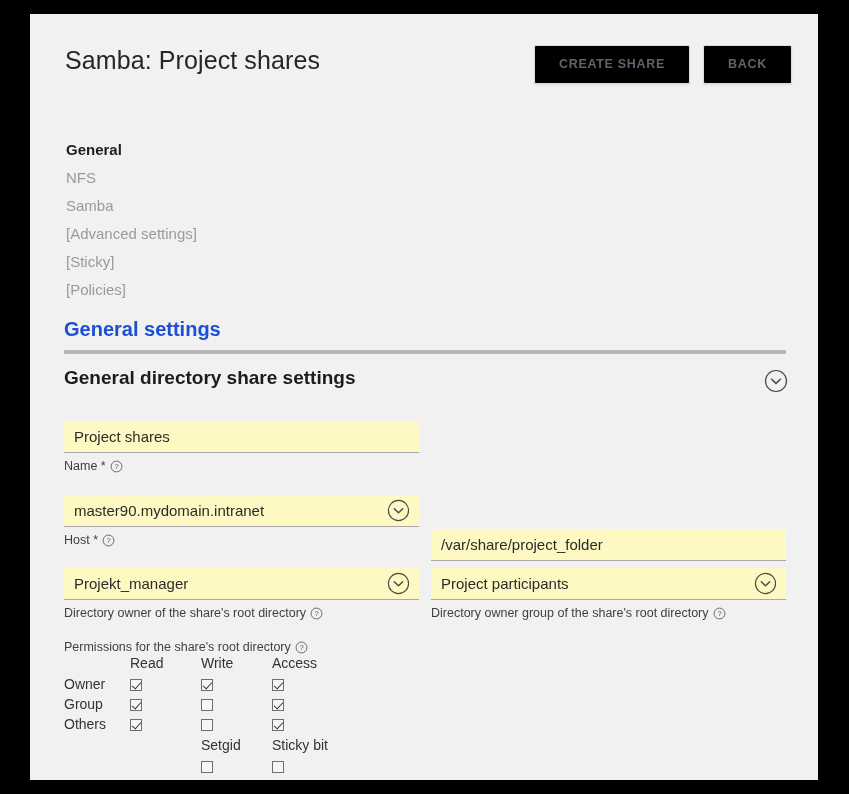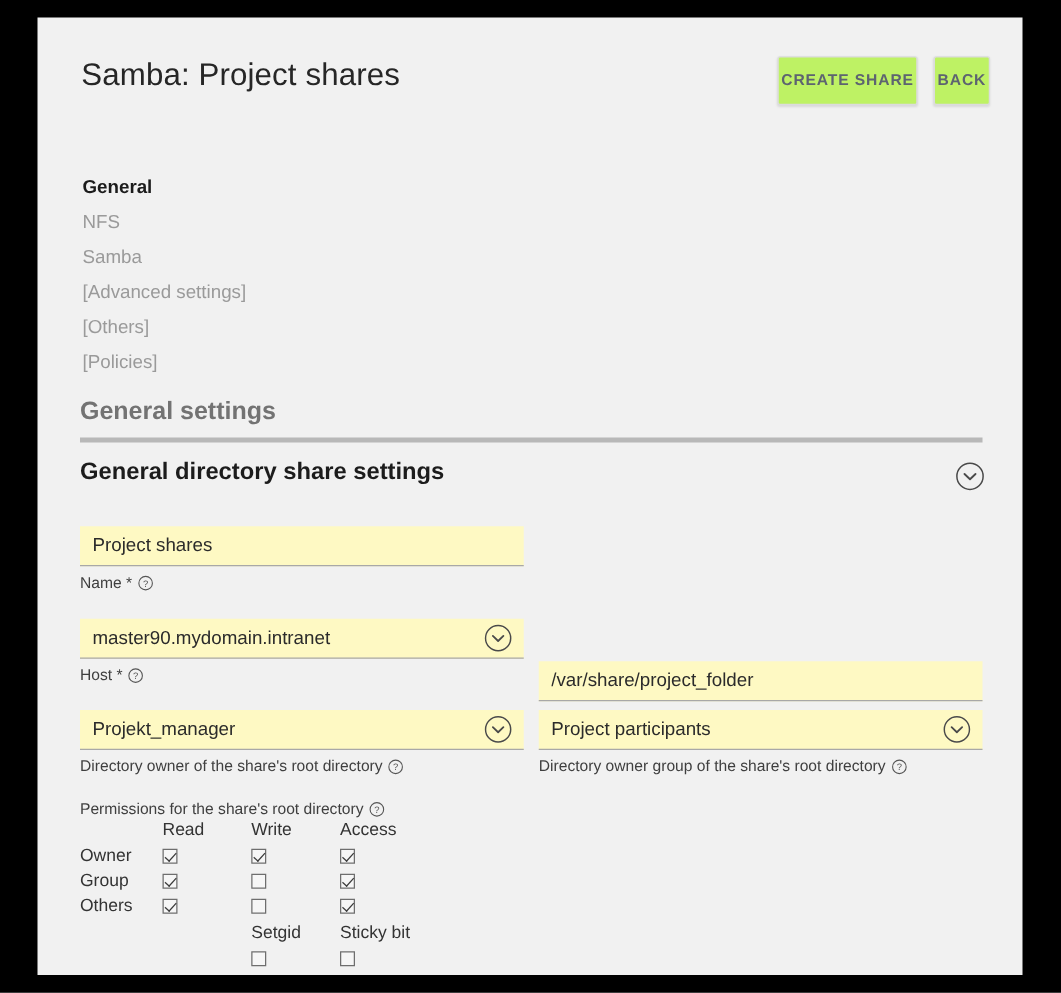--- a/index.html
+++ b/index.html
@@ -23,28 +23,28 @@
     position: absolute; left: 0; top: 0;
     width: 788px; height: 90px;
   }
   .page-title {
     position: absolute; left: 35px; top: 32px;
     font-size: 25px; color: #262626; font-weight: 400;
     letter-spacing: 0.1px; white-space: nowrap;
   }
   .btn-row { position: absolute; right: 26px; top: 31px; display: flex; gap: 13px; }
   .btn {
-    background: #bef264;
+    background: #000000;
     border: 1px solid #dcdcdc;
     border-radius: 2px;
     color: #5d6470;
     font-size: 12.5px;
     font-weight: bold;
     letter-spacing: 0.7px;
-    padding: 0 2px;
+    padding: 0 24px;
     height: 39px;
     line-height: 37px;
     cursor: pointer;
     white-space: nowrap;
     font-family: "Liberation Sans", sans-serif;
     box-shadow: 0 1px 2px rgba(0,0,0,0.10);
   }
 
   
   .navlist { position: absolute; left: 36px; top: 122px; }
@@ -53,21 +53,21 @@
     line-height: 28px;
     color: #9a9a9a;
     white-space: nowrap;
     cursor: pointer;
   }
   .navitem.active { color: #1c1c1c; font-weight: bold; }
 
   
   .h-general {
     position: absolute; left: 34px; top: 304px;
-    font-size: 20px; font-weight: bold; color: #737373;
+    font-size: 20px; font-weight: bold; color: #1d4ed8;
   }
   .divider {
     position: absolute; left: 34px; top: 336px;
     width: 722px; height: 4px; background: #b8b8b8;
   }
   .h-sub {
     position: absolute; left: 34px; top: 353px;
     font-size: 19px; font-weight: bold; color: #1c1c1c;
   }
   .collapse-icon {
@@ -154,21 +154,21 @@
       <button class="btn">CREATE SHARE</button>
       <button class="btn">BACK</button>
     </div>
   </div>
 
   <div class="navlist">
     <div class="navitem active">General</div>
     <div class="navitem">NFS</div>
     <div class="navitem">Samba</div>
     <div class="navitem">[Advanced settings]</div>
-    <div class="navitem">[Others]</div>
+    <div class="navitem">[Sticky]</div>
     <div class="navitem">[Policies]</div>
   </div>
 
   <div class="h-general">General settings</div>
   <div class="divider"></div>
   <div class="h-sub">General directory share settings</div>
 
   <span class="collapse-icon">
     <svg viewBox="0 0 24 24" width="24" height="24">
       <circle cx="12" cy="12" r="10.5" fill="none" stroke="#4a4a4a" stroke-width="1.2"></circle>

